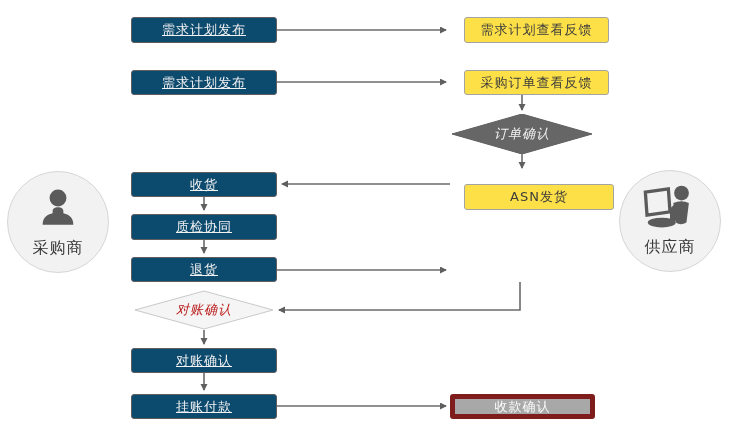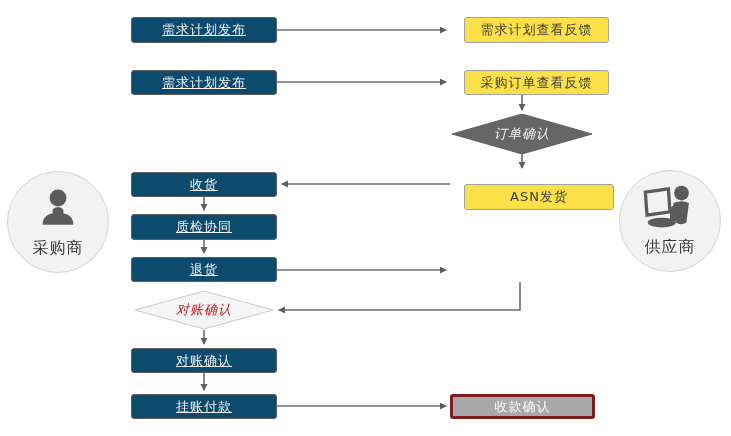--- a/index.html
+++ b/index.html
@@ -8,21 +8,21 @@
     font-family:"DejaVu Sans","Liberation Sans",sans-serif;overflow:hidden;
   }
   .wires{position:absolute;left:0;top:0;width:731px;height:436px;}
   .node{
     position:absolute;display:flex;align-items:center;justify-content:center;
     font-size:13px;border-radius:3px;box-sizing:border-box;letter-spacing:1px;
     white-space:nowrap;
   }
   .node.dark{background:#0c4a6e;border:1px solid #5e5e5e;color:#f2f2f2;text-decoration:underline;}
   .node.light{background:#fde047;border:1px solid #a3a3a3;color:#3d3d3d;margin-left:14px;}
-  .node.medium{background:#a8a8a8;border:3px solid #7f1d1d;color:#fbfbfb;}
+  .node.medium{background:#a8a8a8;border:5px solid #7f1d1d;color:#fbfbfb;}
   .diamond{position:absolute;width:140px;height:40px;font-style:italic;}
   .diamond svg{position:absolute;left:0;top:0;}
   .diamond .lbl{
     position:absolute;left:0;top:0;right:0;bottom:0;display:flex;align-items:center;
     justify-content:center;font-size:13px;letter-spacing:1px;white-space:nowrap;
   }
   .diamond.dark .lbl{color:#f2f2f2;}
   .diamond.light .lbl{color:#b91c1c;}
   .actor{
     position:absolute;width:102px;height:102px;border-radius:50%;

